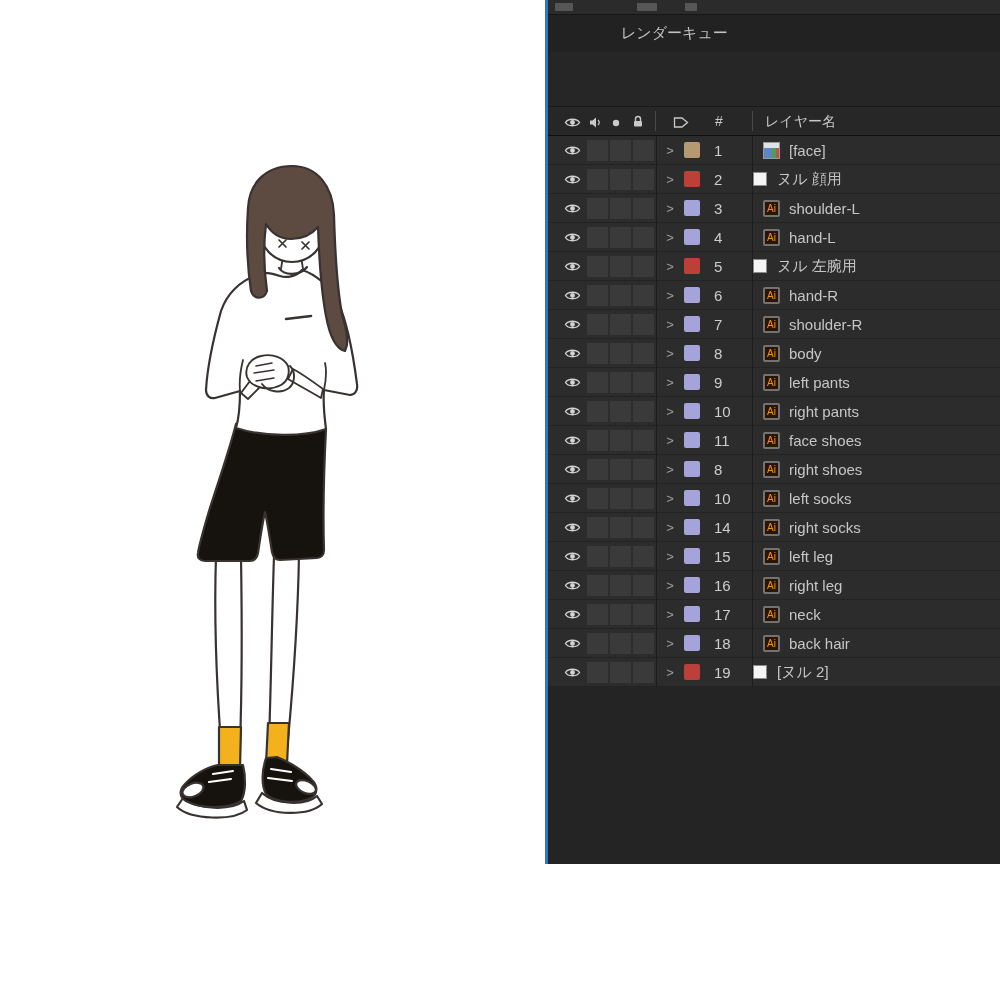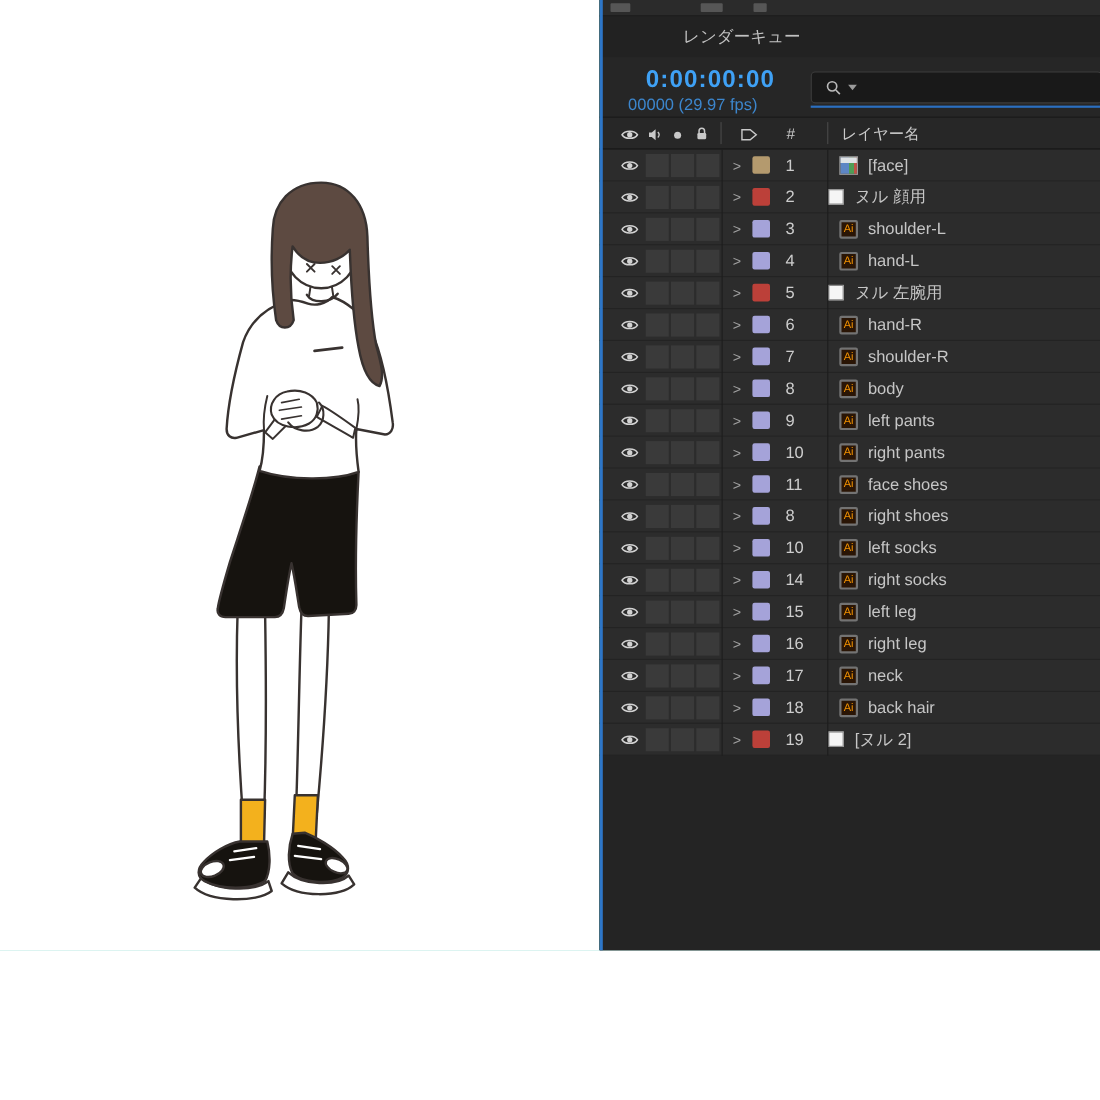--- a/index.html
+++ b/index.html
@@ -1,17 +1,17 @@
 <!DOCTYPE html>
 <html><head>
 <meta charset="utf-8">
 <style>
   html,body{margin:0;padding:0;background:#ffffff;}
   .screen{position:relative;width:1000px;height:864px;overflow:hidden;
-          font-family:"Liberation Sans","DejaVu Sans",sans-serif;background:#14b8a6;}
+          font-family:"Liberation Sans","DejaVu Sans",sans-serif;background:#be185d;}
 
   
   .canvas-area{position:absolute;left:0;top:0;width:545px;height:1000px;background:#ffffff;}
 
   
   .ae-panel{position:absolute;left:545px;top:0;width:455px;height:1000px;background:#262626;overflow:hidden;}
   .panel-accent{position:absolute;left:0;top:0;width:3px;height:1000px;background:#2d76c8;z-index:40;}
 
   .top-strip{position:absolute;left:0;top:0;right:0;height:14px;background:#2b2b2b;border-bottom:1px solid #161616;}
   .top-strip .frag{position:absolute;top:3px;height:8px;background:#6a6a6a;border-radius:1px;opacity:.7;}
@@ -116,32 +116,20 @@
       <span class="frag" style="left:92px;width:20px;"></span>
       <span class="frag" style="left:140px;width:12px;"></span>
     </div>
 
     <div class="tab-bar">
       <div class="tab tab-rq">
         <span>レンダーキュー</span>
       </div>
     </div>
 
-    <div class="time-row">
-      <div class="timecode">0:00:00:00</div>
-      <div class="frames">00000 (29.97 fps)</div>
-      <div class="search-box">
-        <svg width="16" height="16" viewBox="0 0 16 16">
-          <circle cx="6.5" cy="6.5" r="4.2" fill="none" stroke="#b9b9b9" stroke-width="1.5"></circle>
-          <line x1="9.8" y1="9.8" x2="13.5" y2="13.5" stroke="#b9b9b9" stroke-width="1.5"></line>
-        </svg>
-        <span class="search-caret"></span>
-      </div>
-      <div class="search-underline"></div>
-    </div>
 
     <div class="col-header">
       <svg class="hicon" style="left:19px;top:10px;" width="17" height="11" viewBox="0 0 17 11">
         <path d="M1.5 5.5 C4 1.2 13 1.2 15.5 5.5 C13 9.8 4 9.8 1.5 5.5 Z" fill="none" stroke="#d2d2d2" stroke-width="1.4"></path>
         <circle cx="8.5" cy="5.5" r="2.4" fill="#d2d2d2"></circle>
       </svg>
       <svg class="hicon" style="left:44px;top:9px;" width="13" height="13" viewBox="0 0 13 13">
         <path d="M1 4.5 H3.5 L7 1.5 V11.5 L3.5 8.5 H1 Z" fill="#c9c9c9"></path>
         <path d="M9 4 C10.5 5.5 10.5 7.5 9 9" fill="none" stroke="#c9c9c9" stroke-width="1.2"></path>
       </svg>

